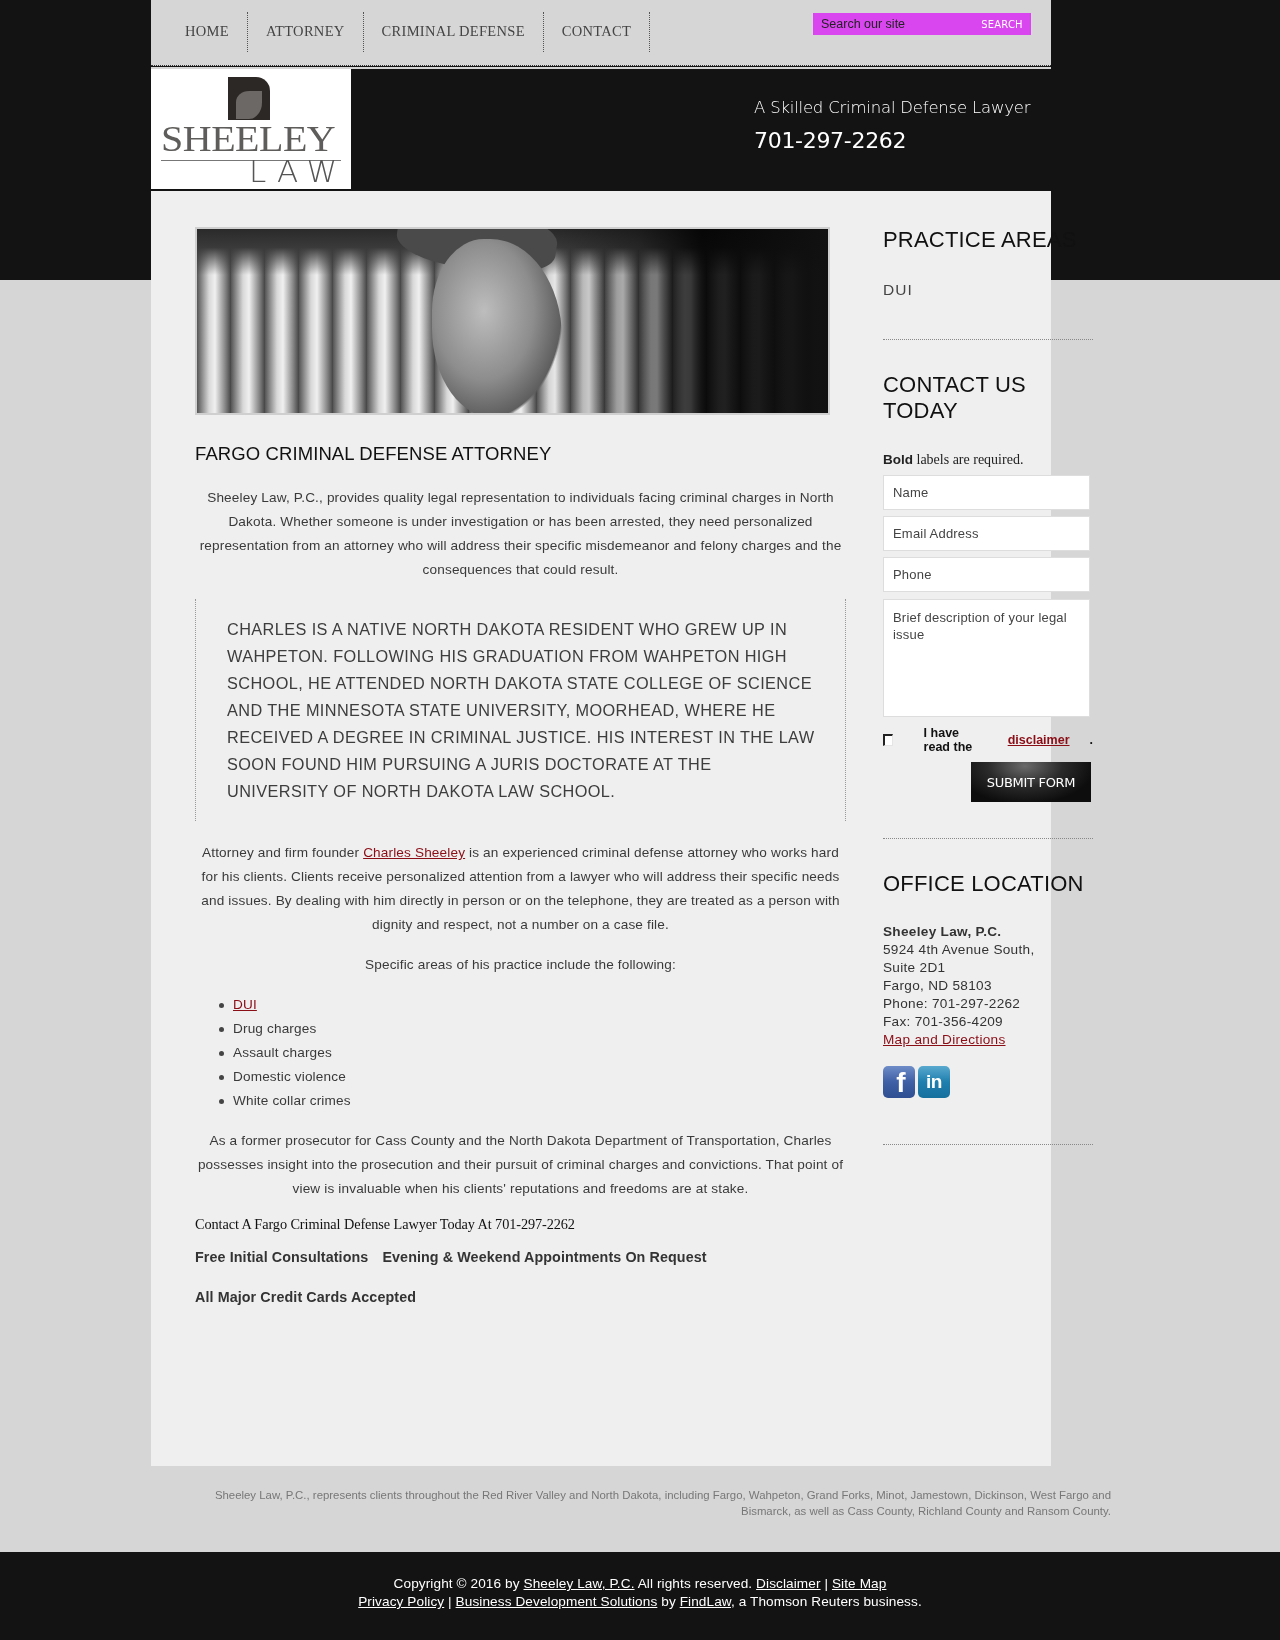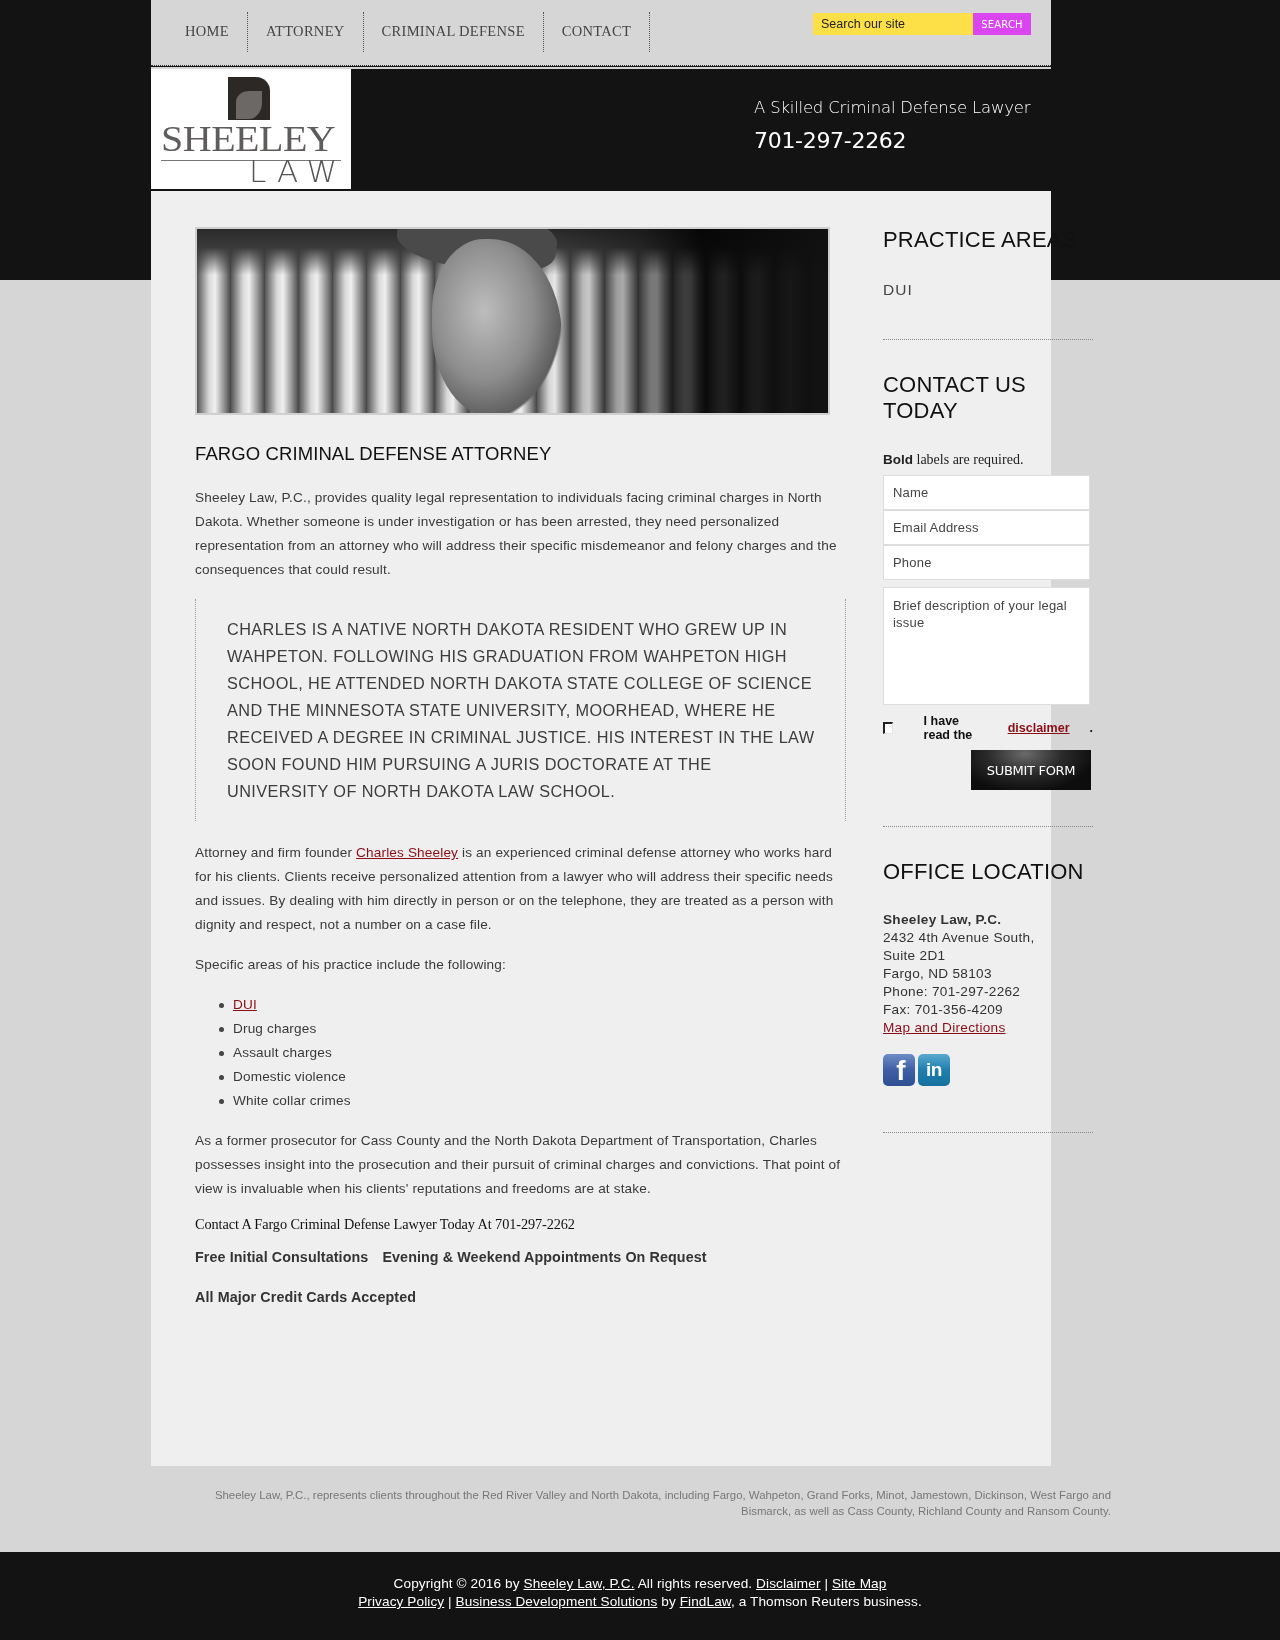--- a/index.html
+++ b/index.html
@@ -24,21 +24,21 @@
     content: ""; position: absolute; left: 0; right: 0; bottom: -4px; height: 2px; background: #d6d6d6;
   }
   .nav { position: absolute; left: 18px; top: 12px; display: flex; height: 40px; }
   .nav-item {
     font-family: "Liberation Serif", serif; font-size: 14.5px; color: #444; letter-spacing: 0.3px;
     padding: 0 18px; line-height: 38px; border-right: 1px dotted #555; cursor: pointer;
   }
   .nav-item:first-child { padding-left: 16px; }
   .search { position: absolute; right: 20px; top: 13px; display: flex; height: 22px; }
   .search-input {
-    width: 160px; height: 22px; border: 0; background: #fde047; font-family: "Liberation Sans", sans-serif;
+    width: 160px; height: 22px; border: 0; background: #d946ef; font-family: "Liberation Sans", sans-serif;
     font-size: 12.5px; color: #222; padding: 0 8px; outline: none;
   }
   .search-input::placeholder { color: #222; }
   .search-btn {
     width: 58px; height: 22px; background: #d946ef; color: #fff; border: 0;
     font-family: "DejaVu Sans", sans-serif; font-size: 10px; letter-spacing: 0.2px; cursor: pointer;
   }
 
   
   .header { height: 122px; background: #131313; position: relative; margin-top: 3px; }
@@ -74,21 +74,21 @@
       repeating-linear-gradient(90deg, #555 0px, #d8d8d8 12px, #f0f0f0 18px, #888 28px, #444 34px),
       #9a9a9a;
     position: relative; overflow: hidden;
   }
   .hero-hand {
     position: absolute; left: 235px; top: 10px; width: 130px; height: 180px; border-radius: 40% 55% 30% 50%;
     background: radial-gradient(ellipse at 40% 40%, #bdbdbd 0%, #8d8d8d 45%, #5e5e5e 70%, rgba(60,60,60,0) 72%);
   }
   .hero-wrist { position: absolute; left: 200px; top: -20px; width: 160px; height: 60px; background: #4a4a4a; border-radius: 40%; transform: rotate(8deg); }
   .h1 { font-size: 18.5px; color: #111; margin-top: 28px; font-weight: normal; letter-spacing: 0.1px; }
-  p.body { font-size: 13.6px; line-height: 24px; color: #3a3a3a; letter-spacing: 0.15px; }
+  p.body { font-size: 13.6px; line-height: 24px; color: #3a3a3a; letter-spacing: 0.15px; text-align: center; }
   p.intro { margin-top: 21px; width: 651px; }
   .quote {
     margin-top: 17px; width: 651px; border-left: 1px dotted #999; border-right: 1px dotted #999;
     padding: 17px 30px 16px 31px;
     font-size: 16.3px; line-height: 27px; color: #3d3d3d; letter-spacing: 0.4px; text-transform: uppercase;
   }
   p.founder { margin-top: 20px; }
   p.specific { margin-top: 16px; }
   a.link { color: #8b0d16; text-decoration: underline; cursor: pointer; }
   ul.areas { margin-top: 16px; margin-left: 38px; list-style: none; }
@@ -104,21 +104,21 @@
   
   .sidebar { position: absolute; left: 732px; top: 36px; width: 210px; }
   .side-h { font-size: 22px; color: #111; font-weight: normal; letter-spacing: 0.2px; }
   .side-dui { margin-top: 28px; font-size: 15.5px; color: #444; letter-spacing: 1px; display: inline-block; cursor: pointer; }
   .divider { border-top: 1px dotted #888; width: 210px; }
   .div1 { margin-top: 40px; }
   .contact-h { margin-top: 32px; }
   .req { margin-top: 28px; font-family: "Liberation Serif", serif; font-size: 14px; color: #222; }
   .req b { font-family: "Liberation Sans", sans-serif; font-weight: bold; font-size: 13.5px; }
   .field {
-    display: block; width: 207px; height: 35px; border: 1px solid #ddd; background: #fff;
+    display: block; width: 207px; height: 35px; margin-top: 6px; border: 1px solid #ddd; background: #fff;
     font-family: "Liberation Sans", sans-serif; font-size: 13px; color: #444; padding: 0 9px; outline: none;
   }
   .field:first-of-type { margin-top: 7px; }
   .field::placeholder { color: #444; letter-spacing: 0.2px; }
   textarea.field { height: 118px; padding: 9px 9px; resize: none; line-height: 17px; }
   .agree { margin-top: 9px; display: flex; align-items: center; font-size: 12.5px; font-weight: bold; color: #111; gap: 20px; }
   .checkbox {
     width: 12px; height: 12px; border-top: 2px solid #222; border-left: 2px solid #222;
     border-right: 1px solid #e5e5e5; border-bottom: 1px solid #e5e5e5; background: #fff; margin-right: 11px; cursor: pointer;
   }
@@ -229,21 +229,21 @@
         </div>
         <div class="submit-row">
           <button type="button" class="submit">SUBMIT FORM</button>
         </div>
       </form>
       <div class="divider div2"></div>
 
       <h2 class="side-h office-h">OFFICE LOCATION</h2>
       <div class="address">
         <b>Sheeley Law, P.C.</b><br>
-        <span>2432 4th Avenue South,</span><br>
+        <span>5924 4th Avenue South,</span><br>
         <span>Suite 2D1</span><br>
         <span>Fargo, ND 58103</span><br>
         <span>Phone: 701-297-2262</span><br>
         <span>Fax: 701-356-4209</span><br>
         <a class="link">Map and Directions</a>
       </div>
       <div class="social">
         <div class="soc fb">f</div>
         <div class="soc li">in</div>
       </div>

